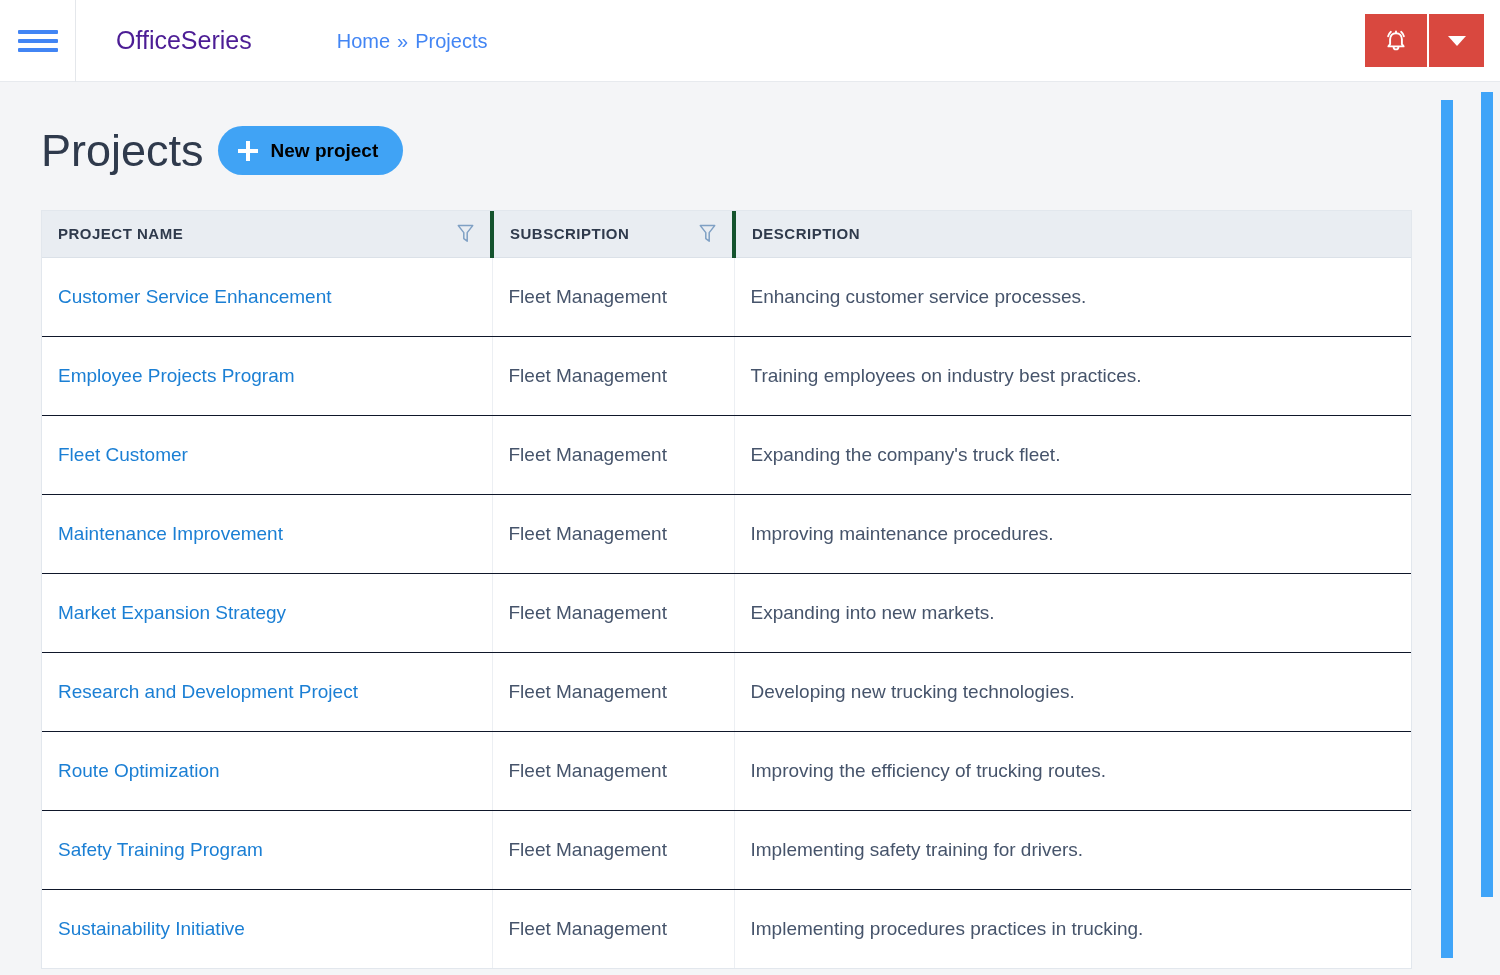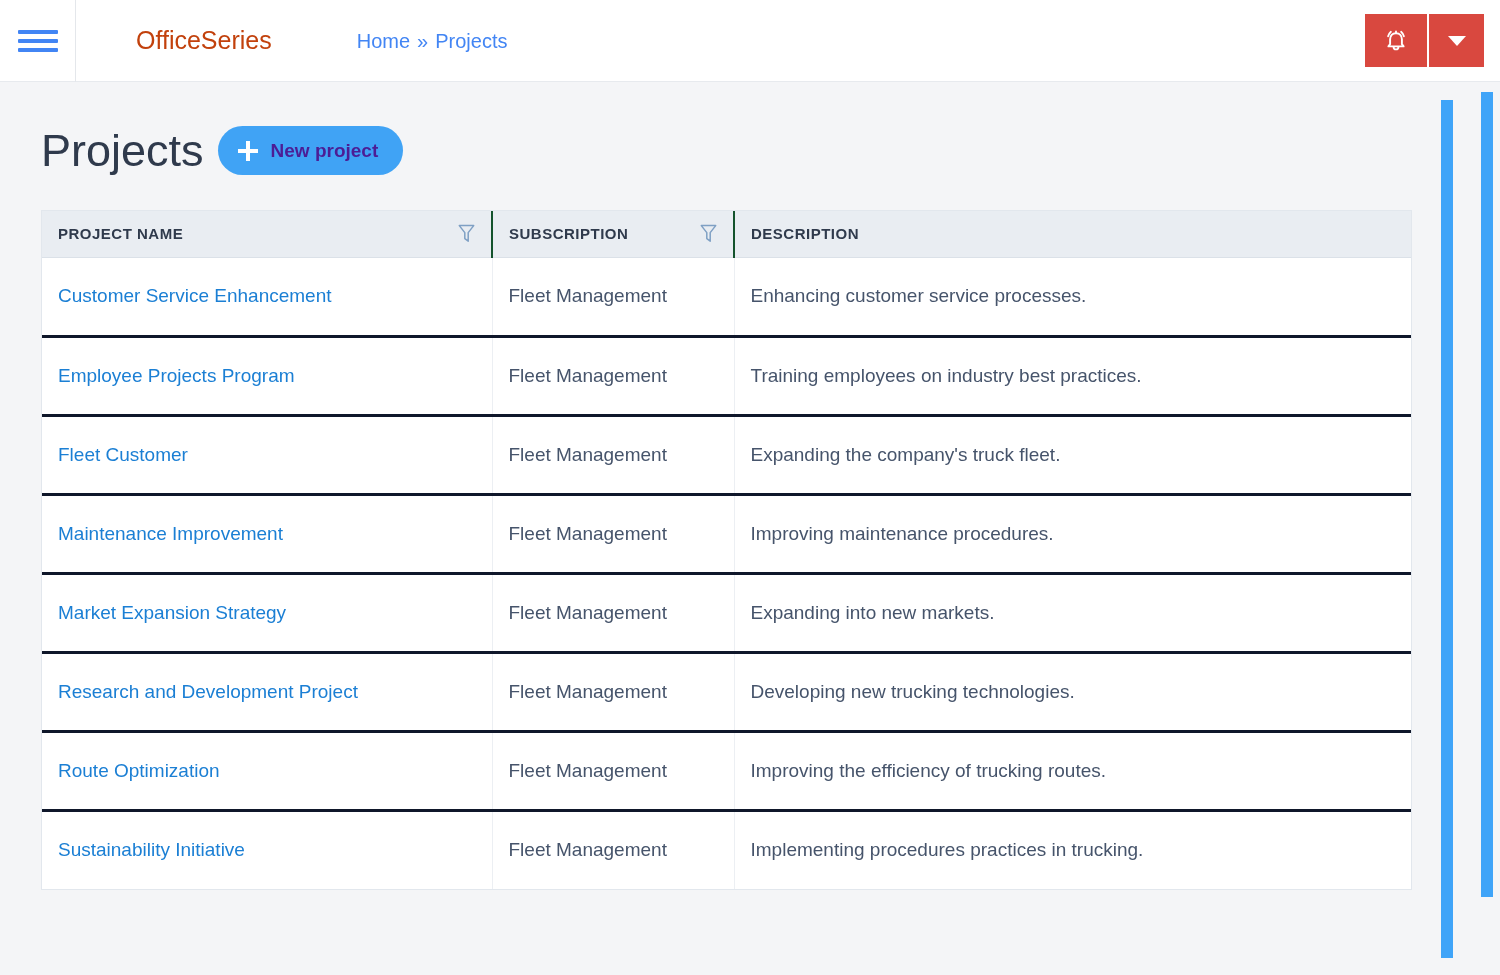--- a/index.html
+++ b/index.html
@@ -56,22 +56,22 @@
   }
   .brand-main {
     font-size: 38px;
     font-weight: bold;
     color: #4285f4;
     letter-spacing: -0.5px;
     line-height: 1;
   }
   .brand-sub {
     font-size: 25px;
-    color: #c2410c;
-    margin-left: 34px;
+    color: #4c1d95;
+    margin-left: 14px;
     line-height: 1;
   }
   .breadcrumb {
     margin-left: 85px;
     font-size: 20px;
     color: #4285f4;
     display: flex;
     align-items: center;
     gap: 0px;
     line-height: 1;
@@ -136,21 +136,21 @@
   .page-title {
     font-size: 45px;
     color: #2f3a4c;
     line-height: 1;
     font-weight: normal;
     margin: 0;
   }
   .new-project-btn {
     margin-left: 14px;
     background: #40a3f5;
-    color: #4c1d95;
+    color: #000000;
     border: none;
     border-radius: 28px;
     height: 49px;
     padding: 0 25px 0 20px;
     font-size: 19px;
     font-weight: bold;
     font-family: "Liberation Sans", sans-serif;
     display: inline-flex;
     align-items: center;
     cursor: pointer;
@@ -189,41 +189,41 @@
   table.grid thead th {
     background: #e9edf2;
     height: 46px;
     font-size: 15px;
     font-weight: bold;
     letter-spacing: 0.5px;
     color: #2f3a4c;
     text-align: left;
     padding: 0 16px;
     border-bottom: 1px solid #dbe1e8;
-    border-right: 2px solid #14532d;
+    border-right: 4px solid #14532d;
     vertical-align: middle;
   }
   table.grid thead th:last-child { border-right: none; }
   .th-inner {
     display: flex;
     align-items: center;
     justify-content: space-between;
   }
   .filter-icon {
     display: inline-block;
     width: 17px;
     height: 19px;
     cursor: pointer;
   }
   table.grid tbody td {
     height: 79px;
     font-size: 19px;
     color: #46546b;
     padding: 0 16px;
-    border-bottom: 3px solid #0f172a;
+    border-bottom: 1px solid #0f172a;
     border-right: 1px solid #eceff3;
     vertical-align: middle;
     white-space: nowrap;
     overflow: hidden;
   }
   table.grid tbody td:last-child { border-right: none; }
   table.grid tbody tr:last-child td { border-bottom: none; }
   .proj-link {
     color: #1b7fd4;
     text-decoration: none;
@@ -365,20 +365,25 @@
             <td class="col-name"><a class="proj-link">Research and Development Project</a></td>
             <td class="col-sub">Fleet Management</td>
             <td class="col-desc">Developing new trucking technologies.</td>
           </tr>
           <tr>
             <td class="col-name"><a class="proj-link">Route Optimization</a></td>
             <td class="col-sub">Fleet Management</td>
             <td class="col-desc">Improving the efficiency of trucking routes.</td>
           </tr>
           <tr>
+            <td class="col-name"><a class="proj-link">Safety Training Program</a></td>
+            <td class="col-sub">Fleet Management</td>
+            <td class="col-desc">Implementing safety training for drivers.</td>
+          </tr>
+          <tr>
             <td class="col-name"><a class="proj-link">Sustainability Initiative</a></td>
             <td class="col-sub">Fleet Management</td>
             <td class="col-desc">Implementing procedures practices in trucking.</td>
           </tr>
         </tbody>
     </table>
   </div>
 </div>
 
 <div class="scroll-inner"></div>

